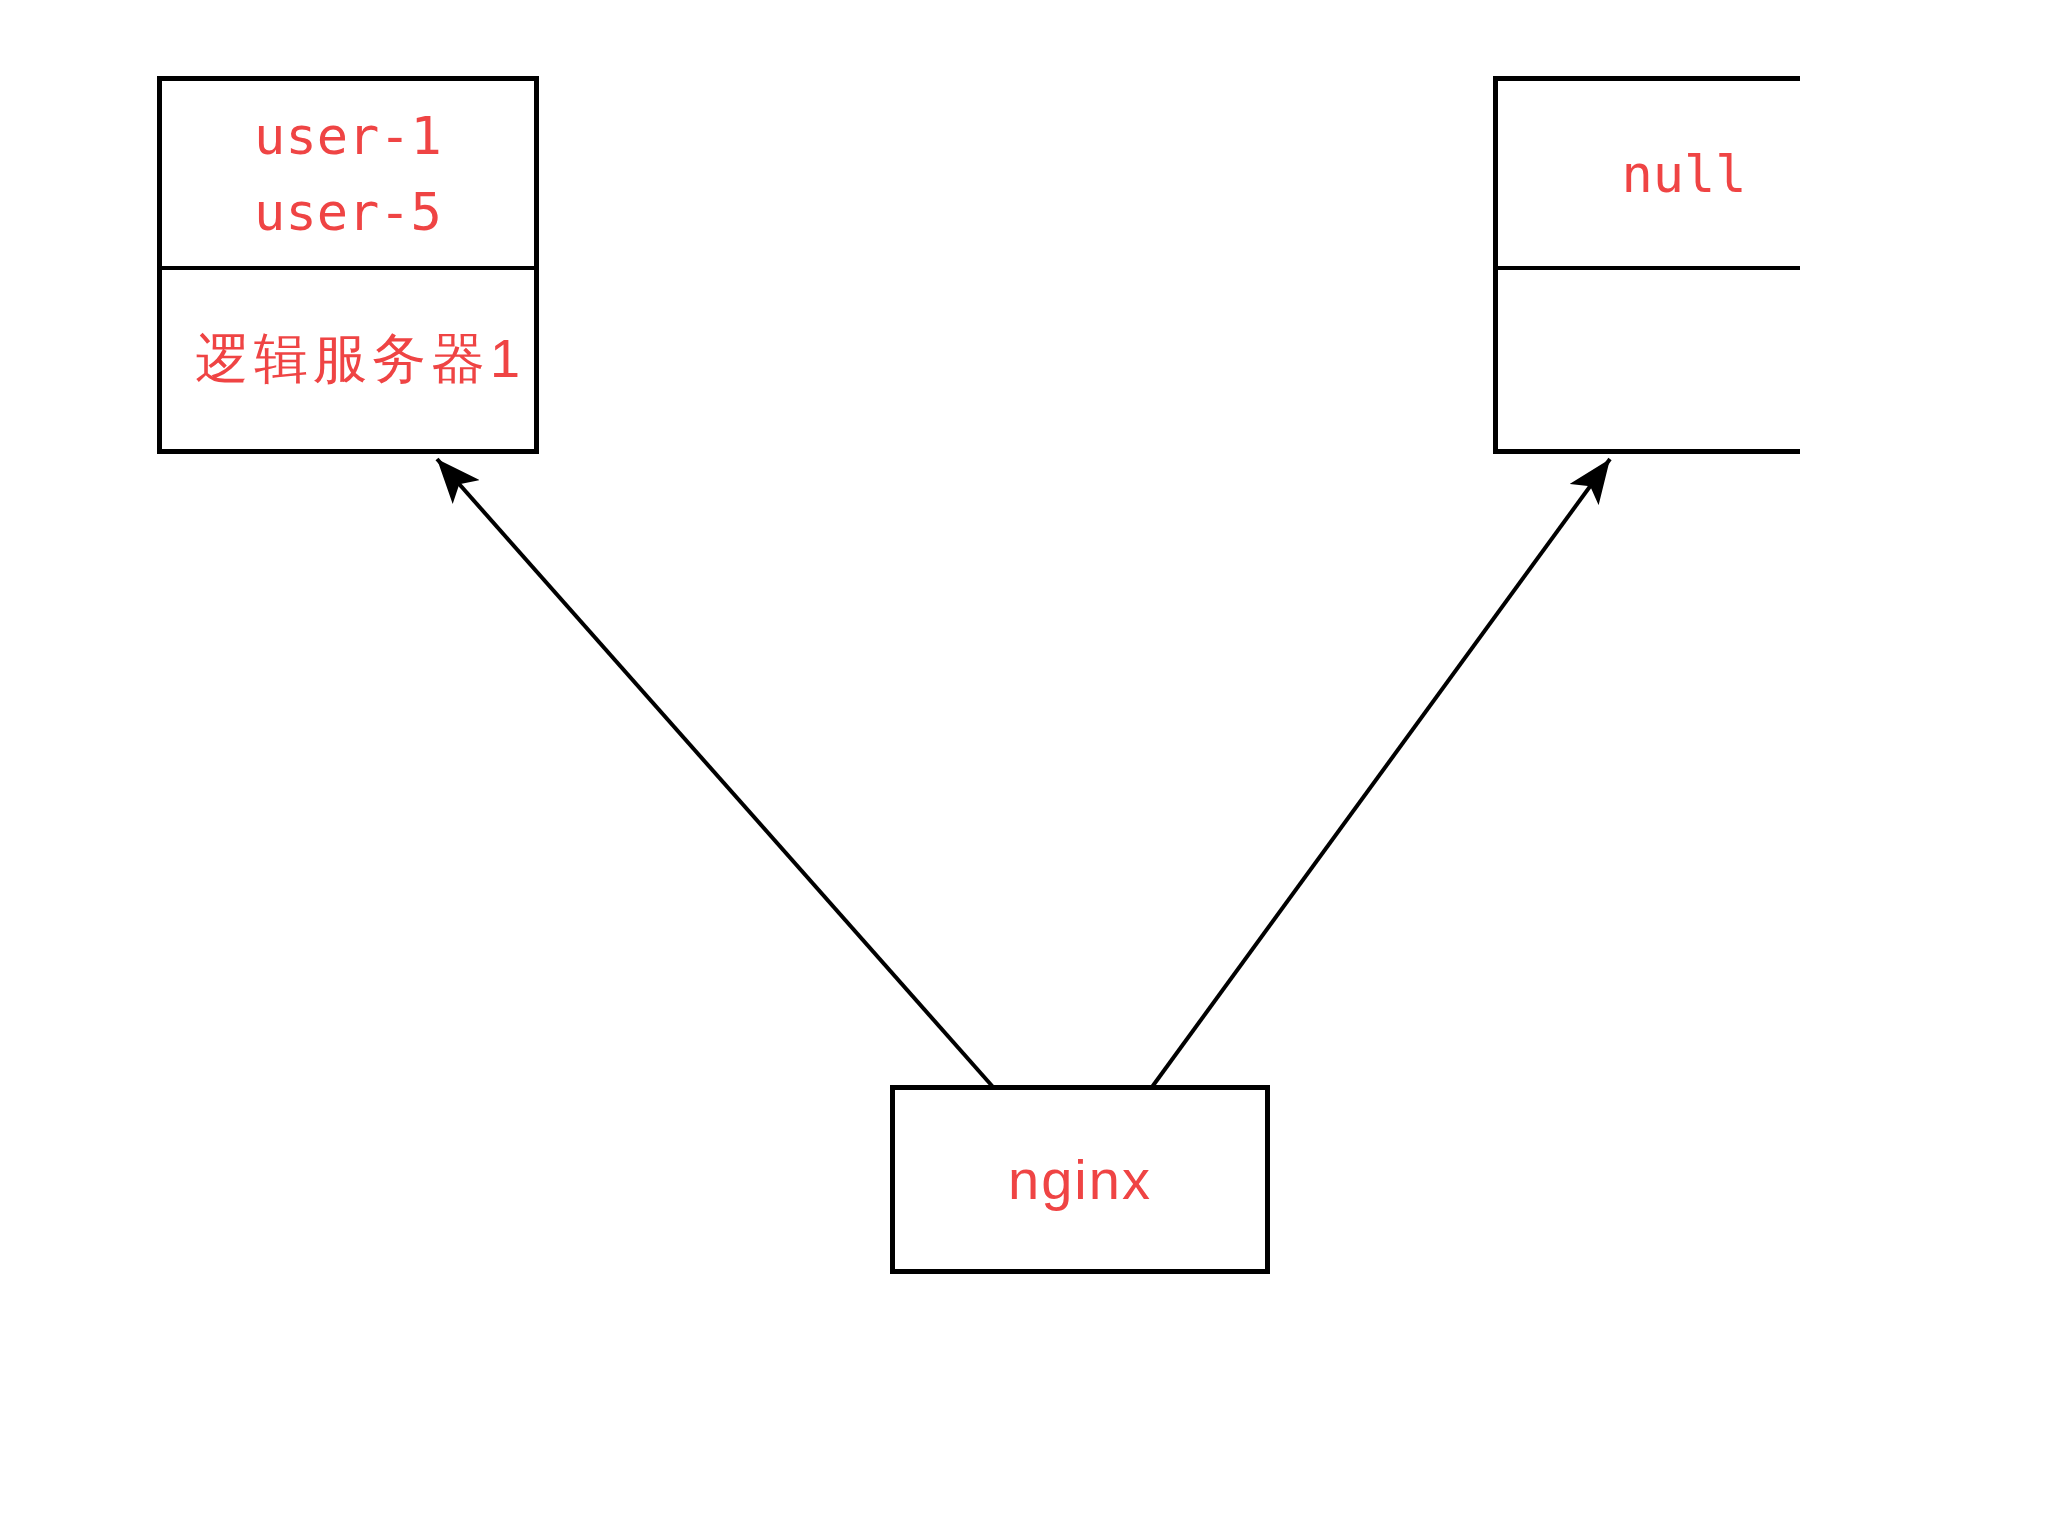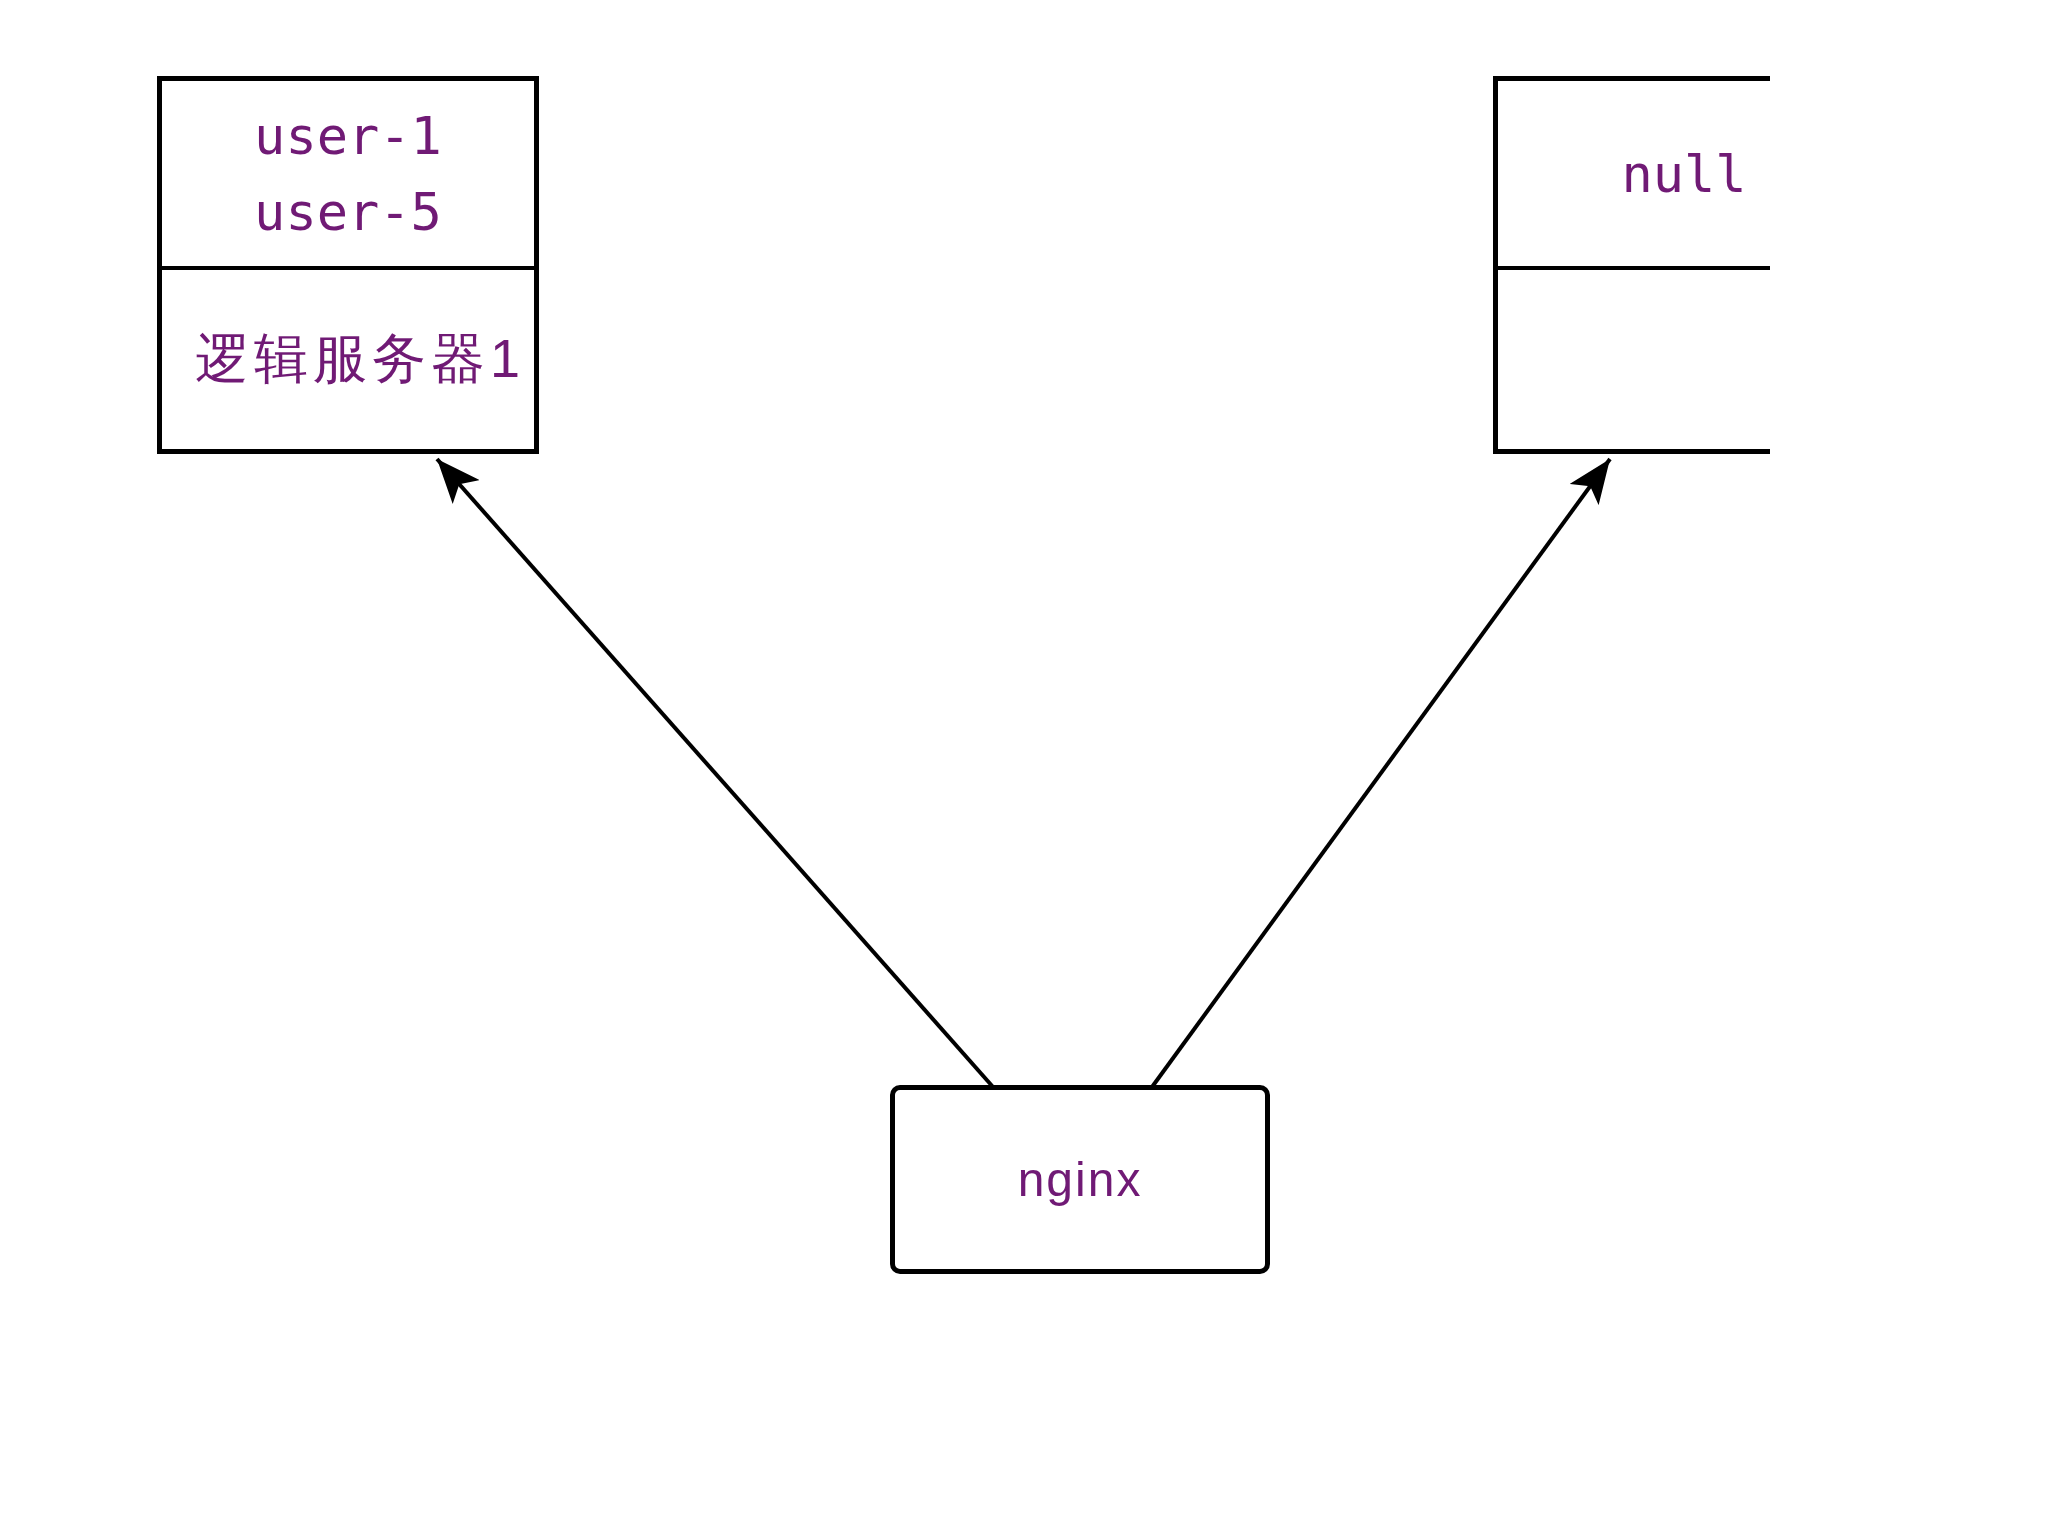--- a/index.html
+++ b/index.html
@@ -5,23 +5,24 @@
   html, body {
     margin: 0;
     padding: 0;
     background: #ffffff;
   }
   .canvas {
     position: relative;
     width: 1770px;
     height: 1524px;
     background: #ffffff;
-    color: #701a75;
+    color: #ef4444;
     font-family: "Liberation Sans", sans-serif;
     overflow: hidden;
+    padding-left: 30px;
   }
   svg.connectors {
     position: absolute;
     left: 0;
     top: 0;
     width: 2068px;
     height: 1524px;
     pointer-events: none;
   }
   .node {
@@ -62,23 +63,22 @@
   #server2 { left: 1493px; top: 76px; gap: 46px; }
   #nginx-node {
     left: 890px;
     top: 1085px;
     width: 380px;
     height: 189px;
     display: flex;
     align-items: center;
     justify-content: center;
     font-family: "Liberation Sans", sans-serif;
-    font-size: 48px;
+    font-size: 56px;
     letter-spacing: 2px;
-    border-radius: 10px;
   }
 </style>
 </head>
 <body>
 
 <div class="canvas">
 
   <svg class="connectors" viewBox="0 0 2068 1524" xmlns="http://www.w3.org/2000/svg">
     <defs>
       <marker id="arrowhead" markerWidth="12" markerHeight="9" refX="11" refY="4.5" orient="auto">

